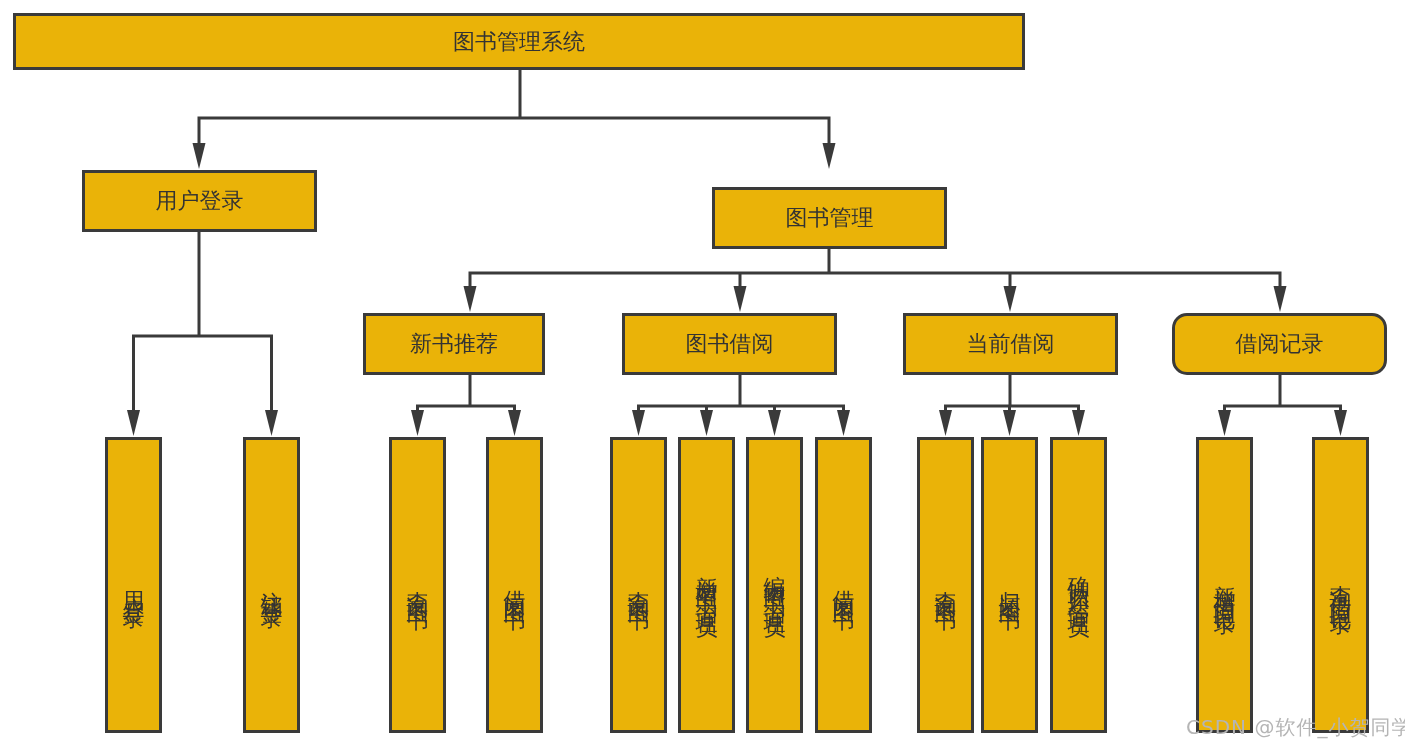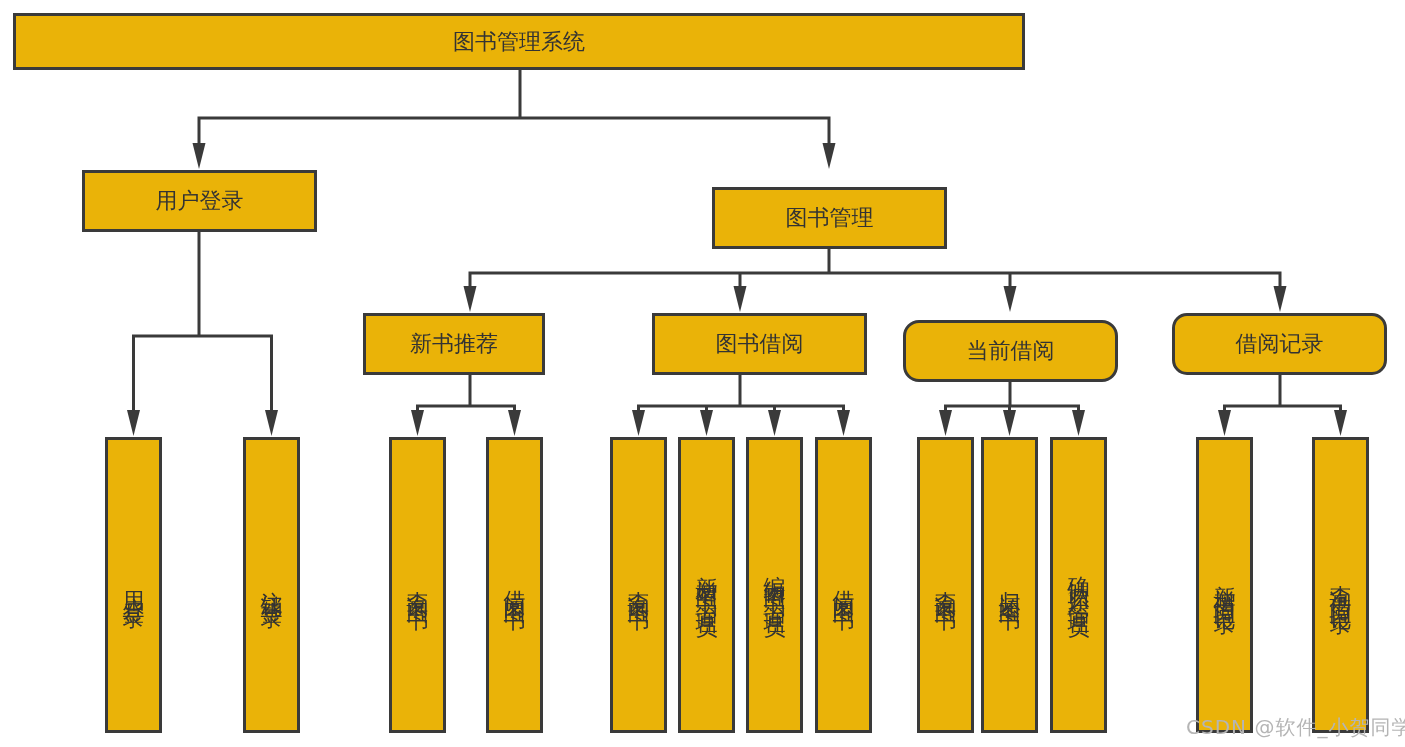--- a/index.html
+++ b/index.html
@@ -89,22 +89,22 @@
       <polygon points="1334,410 1347,410 1340.5,436"></polygon>
     </g>
   </svg>
 
   <div class="node" style="left:13px; top:13px; width:1012px; height:57px;">图书管理系统</div>
 
   <div class="node" style="left:82px; top:170px; width:235px; height:62px;">用户登录</div>
   <div class="node" style="left:712px; top:170px; width:235px; height:62px;margin-top:17px;">图书管理</div>
 
   <div class="node" style="left:363px; top:313px; width:182px; height:62px;">新书推荐</div>
-  <div class="node" style="left:652px; top:313px; width:215px; height:62px;">图书借阅</div>
-  <div class="node" style="left:903px; top:320px; width:215px; height:62px;border-radius:16px;">当前借阅</div>
+  <div class="node" style="left:622px; top:313px; width:215px; height:62px;">图书借阅</div>
+  <div class="node" style="left:903px; top:313px; width:215px; height:62px;">当前借阅</div>
   <div class="node" style="left:1172px; top:313px; width:215px; height:62px;border-radius:15px;">借阅记录</div>
 
   <div class="node leaf" style="left:105px; top:437px; width:57px; height:296px;">用户登录</div>
   <div class="node leaf" style="left:243px; top:437px; width:57px; height:296px;">注销登录</div>
 
   <div class="node leaf" style="left:389px; top:437px; width:57px; height:296px;">查询图书</div>
   <div class="node leaf" style="left:486px; top:437px; width:57px; height:296px;">借阅图书</div>
 
   <div class="node leaf" style="left:610px; top:437px; width:57px; height:296px;">查询图书</div>
   <div class="node leaf" style="left:678px; top:437px; width:57px; height:296px;">新增图书（管理员）</div>

